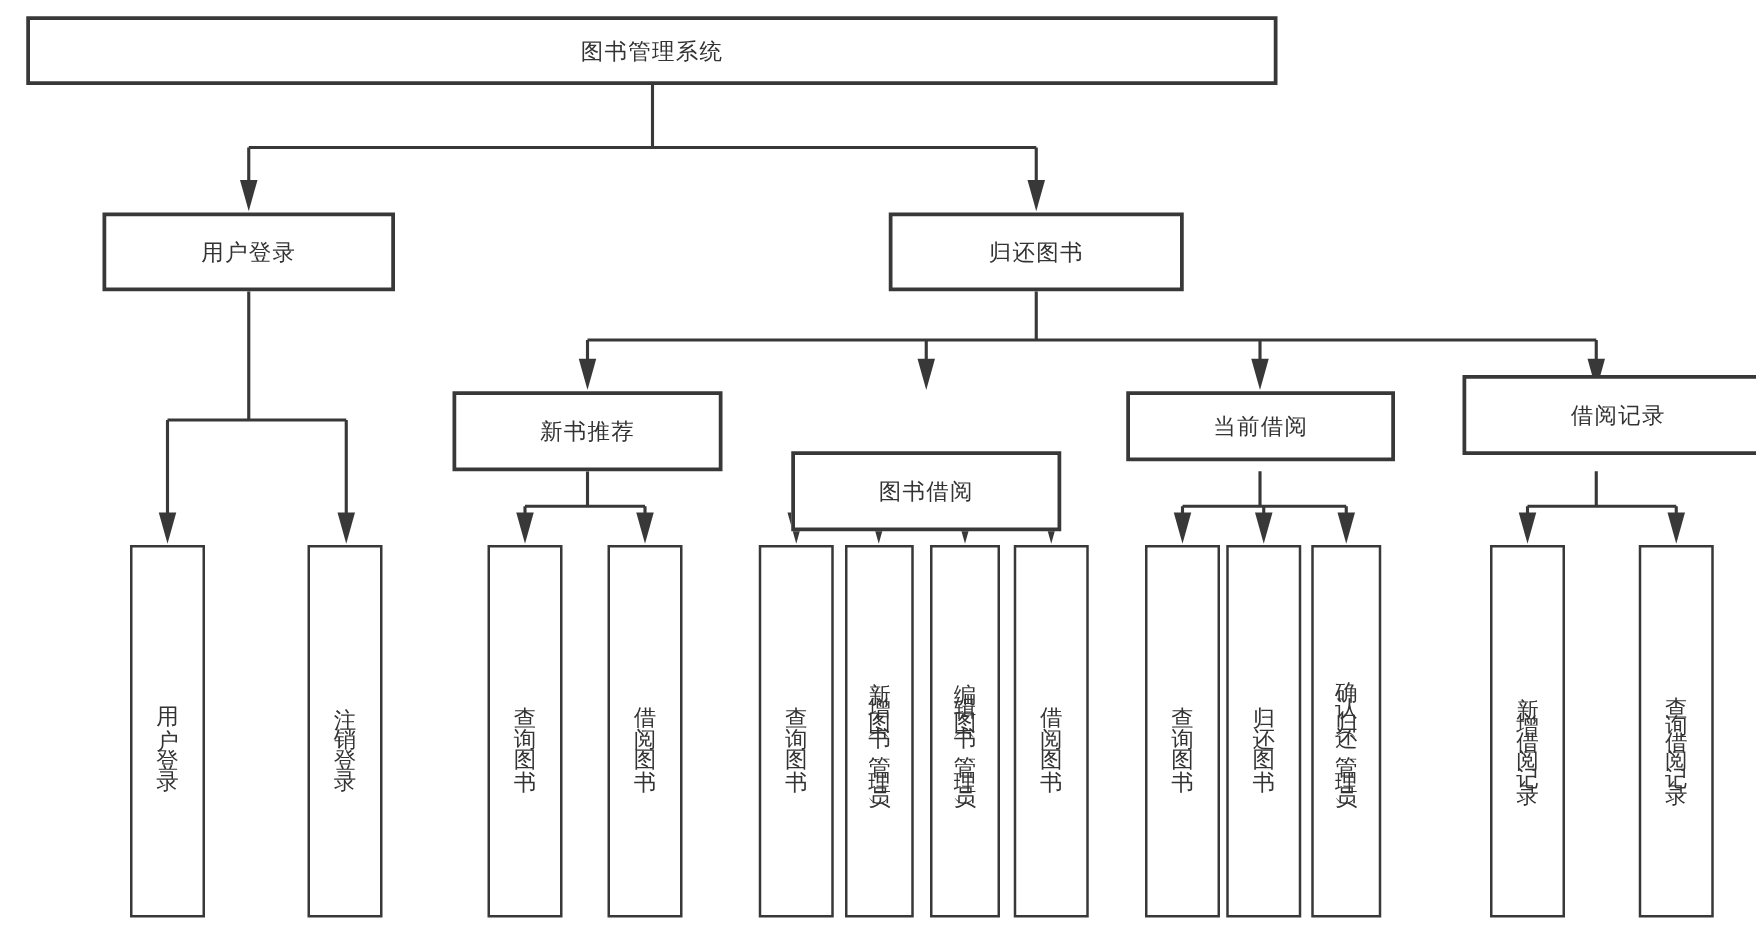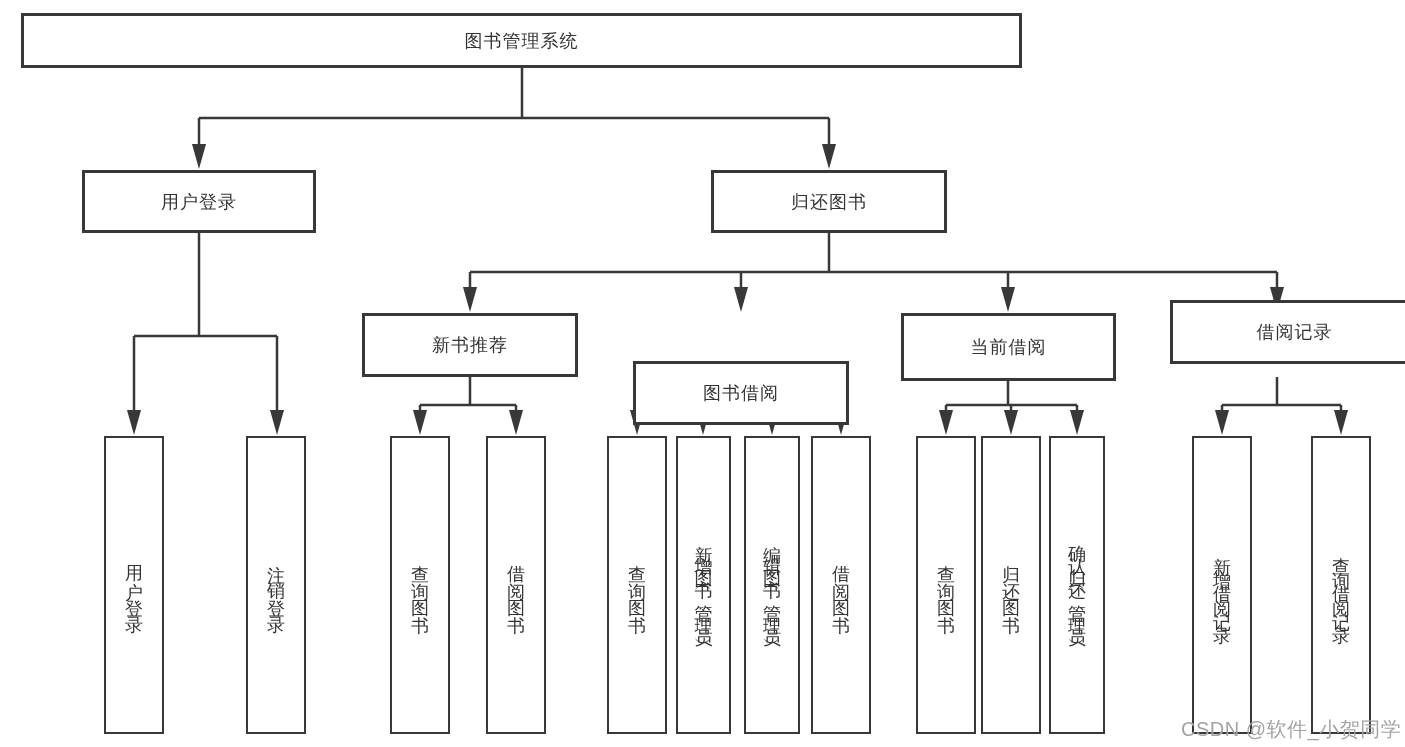--- a/index.html
+++ b/index.html
@@ -43,21 +43,21 @@
   }
   .ls4 { letter-spacing: 17px; }
   .ls6 { letter-spacing: 14px; }
   .ls9 { letter-spacing: 12px; }
   
   .n-root { left: 21px;  top: 13px;  width: 1001px; height: 55px; }
   .n-l2-0 { left: 82px;  top: 170px; width: 234px;  height: 63px; }
   .n-l2-1 { left: 711px; top: 170px; width: 236px;  height: 63px; }
   .n-l3-0 { left: 362px; top: 313px; width: 216px;  height: 64px; align-items: center; }
   .n-l3-1 { left: 633px; top: 313px; width: 216px;  height: 64px; margin-top: 48px; }
-  .n-l3-2 { left: 901px; top: 313px; width: 215px;  height: 68px; }
+  .n-l3-2 { left: 901px; top: 313px; width: 215px;  height: 56px; }
   .n-l3-3 { left: 1170px;top: 300px; width: 249px;  height: 64px; }
   
   .n-lf-0  { left: 104px;  width: 60px; }
   .n-lf-1  { left: 246px;  width: 60px; }
   .n-lf-2  { left: 390px;  width: 60px; }
   .n-lf-3  { left: 486px;  width: 60px; }
   .n-lf-4  { left: 607px;  width: 60px; }
   .n-lf-5  { left: 676px;  width: 55px; }
   .n-lf-6  { left: 744px;  width: 56px; }
   .n-lf-7  { left: 811px;  width: 60px; }
@@ -182,15 +182,14 @@
   <div class="node leaf n-lf-10">
     <span class="vtext ls9">确认归还（管理员）</span>
   </div>
   <div class="node leaf n-lf-11">
     <span class="vtext ls6">新增借阅记录</span>
   </div>
   <div class="node leaf n-lf-12">
     <span class="vtext ls6">查询借阅记录</span>
   </div>
 
-  <div class="watermark">CSDN @软件_小贺同学</div>
 
 </div>
 
 </body></html>

